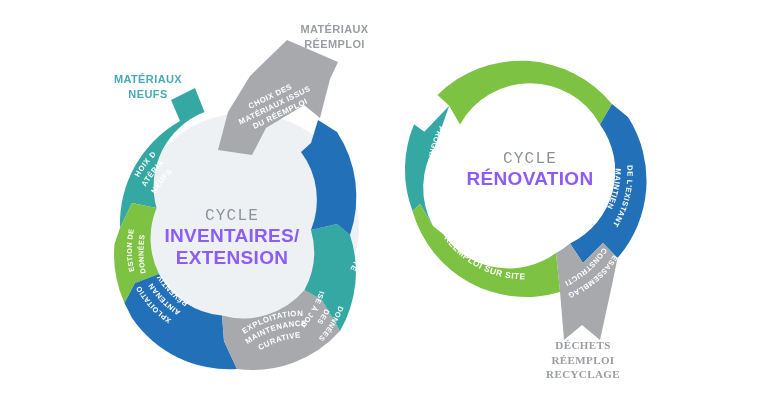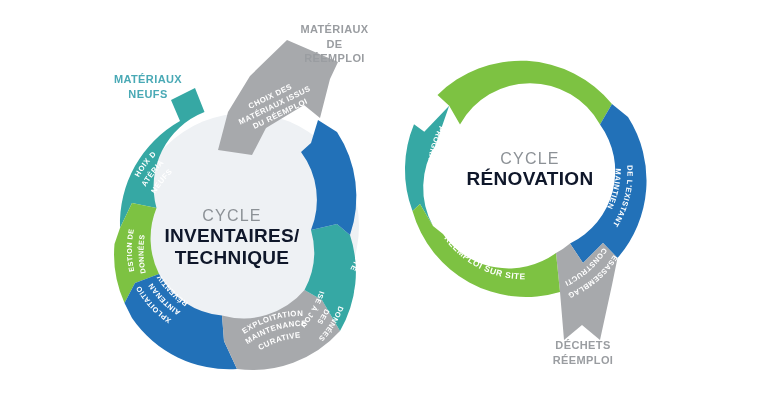--- a/index.html
+++ b/index.html
@@ -5,22 +5,22 @@
   html,body{margin:0;padding:0;background:#fff;}
   body{width:768px;height:415px;overflow:hidden;
        font-family:"Liberation Sans",sans-serif;}
   #stage{position:relative;width:768px;height:415px;background:#ffffff;}
   svg{position:absolute;left:0;top:0;width:768px;height:415px;}
   .seg-label{font-family:"Liberation Sans",sans-serif;font-weight:bold;
              fill:#ffffff;}
   .outer-label{position:absolute;font-weight:bold;text-align:center;
                line-height:1.32;letter-spacing:.4px;}
   .ctr{position:absolute;text-align:center;}
-  .ctr .k1{font-size:16px;color:#8c9196;letter-spacing:1.2px;}
-  .ctr .k2{font-size:19px;font-weight:bold;color:#0f172a;letter-spacing:.3px;
+  .ctr .k1{font-size:16px;color:#8c9196;letter-spacing:1.2px;font-family:Liberation Mono, monospace;}
+  .ctr .k2{font-size:19px;font-weight:bold;color:#8b5cf6;letter-spacing:.3px;
            line-height:1.18;}
 </style>
 </head>
 <body>
 
 <div id="stage">
 
   <svg viewBox="0 0 768 415">
     <defs>
 
@@ -240,37 +240,37 @@
         <tspan x="0" y="-10">CHOIX DES</tspan>
         <tspan x="0" y="0">MATÉRIAUX ISSUS</tspan>
         <tspan x="0" y="10">DU RÉEMPLOI</tspan>
       </text>
     </g>
   </svg>
 
   <div class="ctr" style="left:132px;top:207px;width:200px;">
     <div class="k1">CYCLE</div>
     <div class="k2">INVENTAIRES/</div>
-    <div class="k2">TECHNIQUE</div>
+    <div class="k2">EXTENSION</div>
   </div>
 
   <div class="ctr" style="left:440px;top:150px;width:180px;">
     <div class="k1">CYCLE</div>
     <div class="k2">RÉNOVATION</div>
   </div>
 
   <div class="outer-label" style="left:88px;top:72px;width:120px;font-size:11px;color:#49a9b5;">
     <div>MATÉRIAUX</div>
     <div>NEUFS</div>
   </div>
 
   <div class="outer-label" style="left:272px;top:22px;width:125px;font-size:11px;color:#9a9da1;">
     <div>MATÉRIAUX</div>
-    <div>DE</div>
     <div>RÉEMPLOI</div>
   </div>
 
-  <div class="outer-label" style="left:523px;top:338px;width:120px;font-size:11px;color:#9a9da1;">
+  <div class="outer-label" style="left:523px;top:338px;width:120px;font-size:11px;color:#9a9da1;font-family:Liberation Serif, serif;">
     <div>DÉCHETS</div>
     <div>RÉEMPLOI</div>
+    <div>RECYCLAGE</div>
   </div>
 
 </div>
 
 </body></html>

